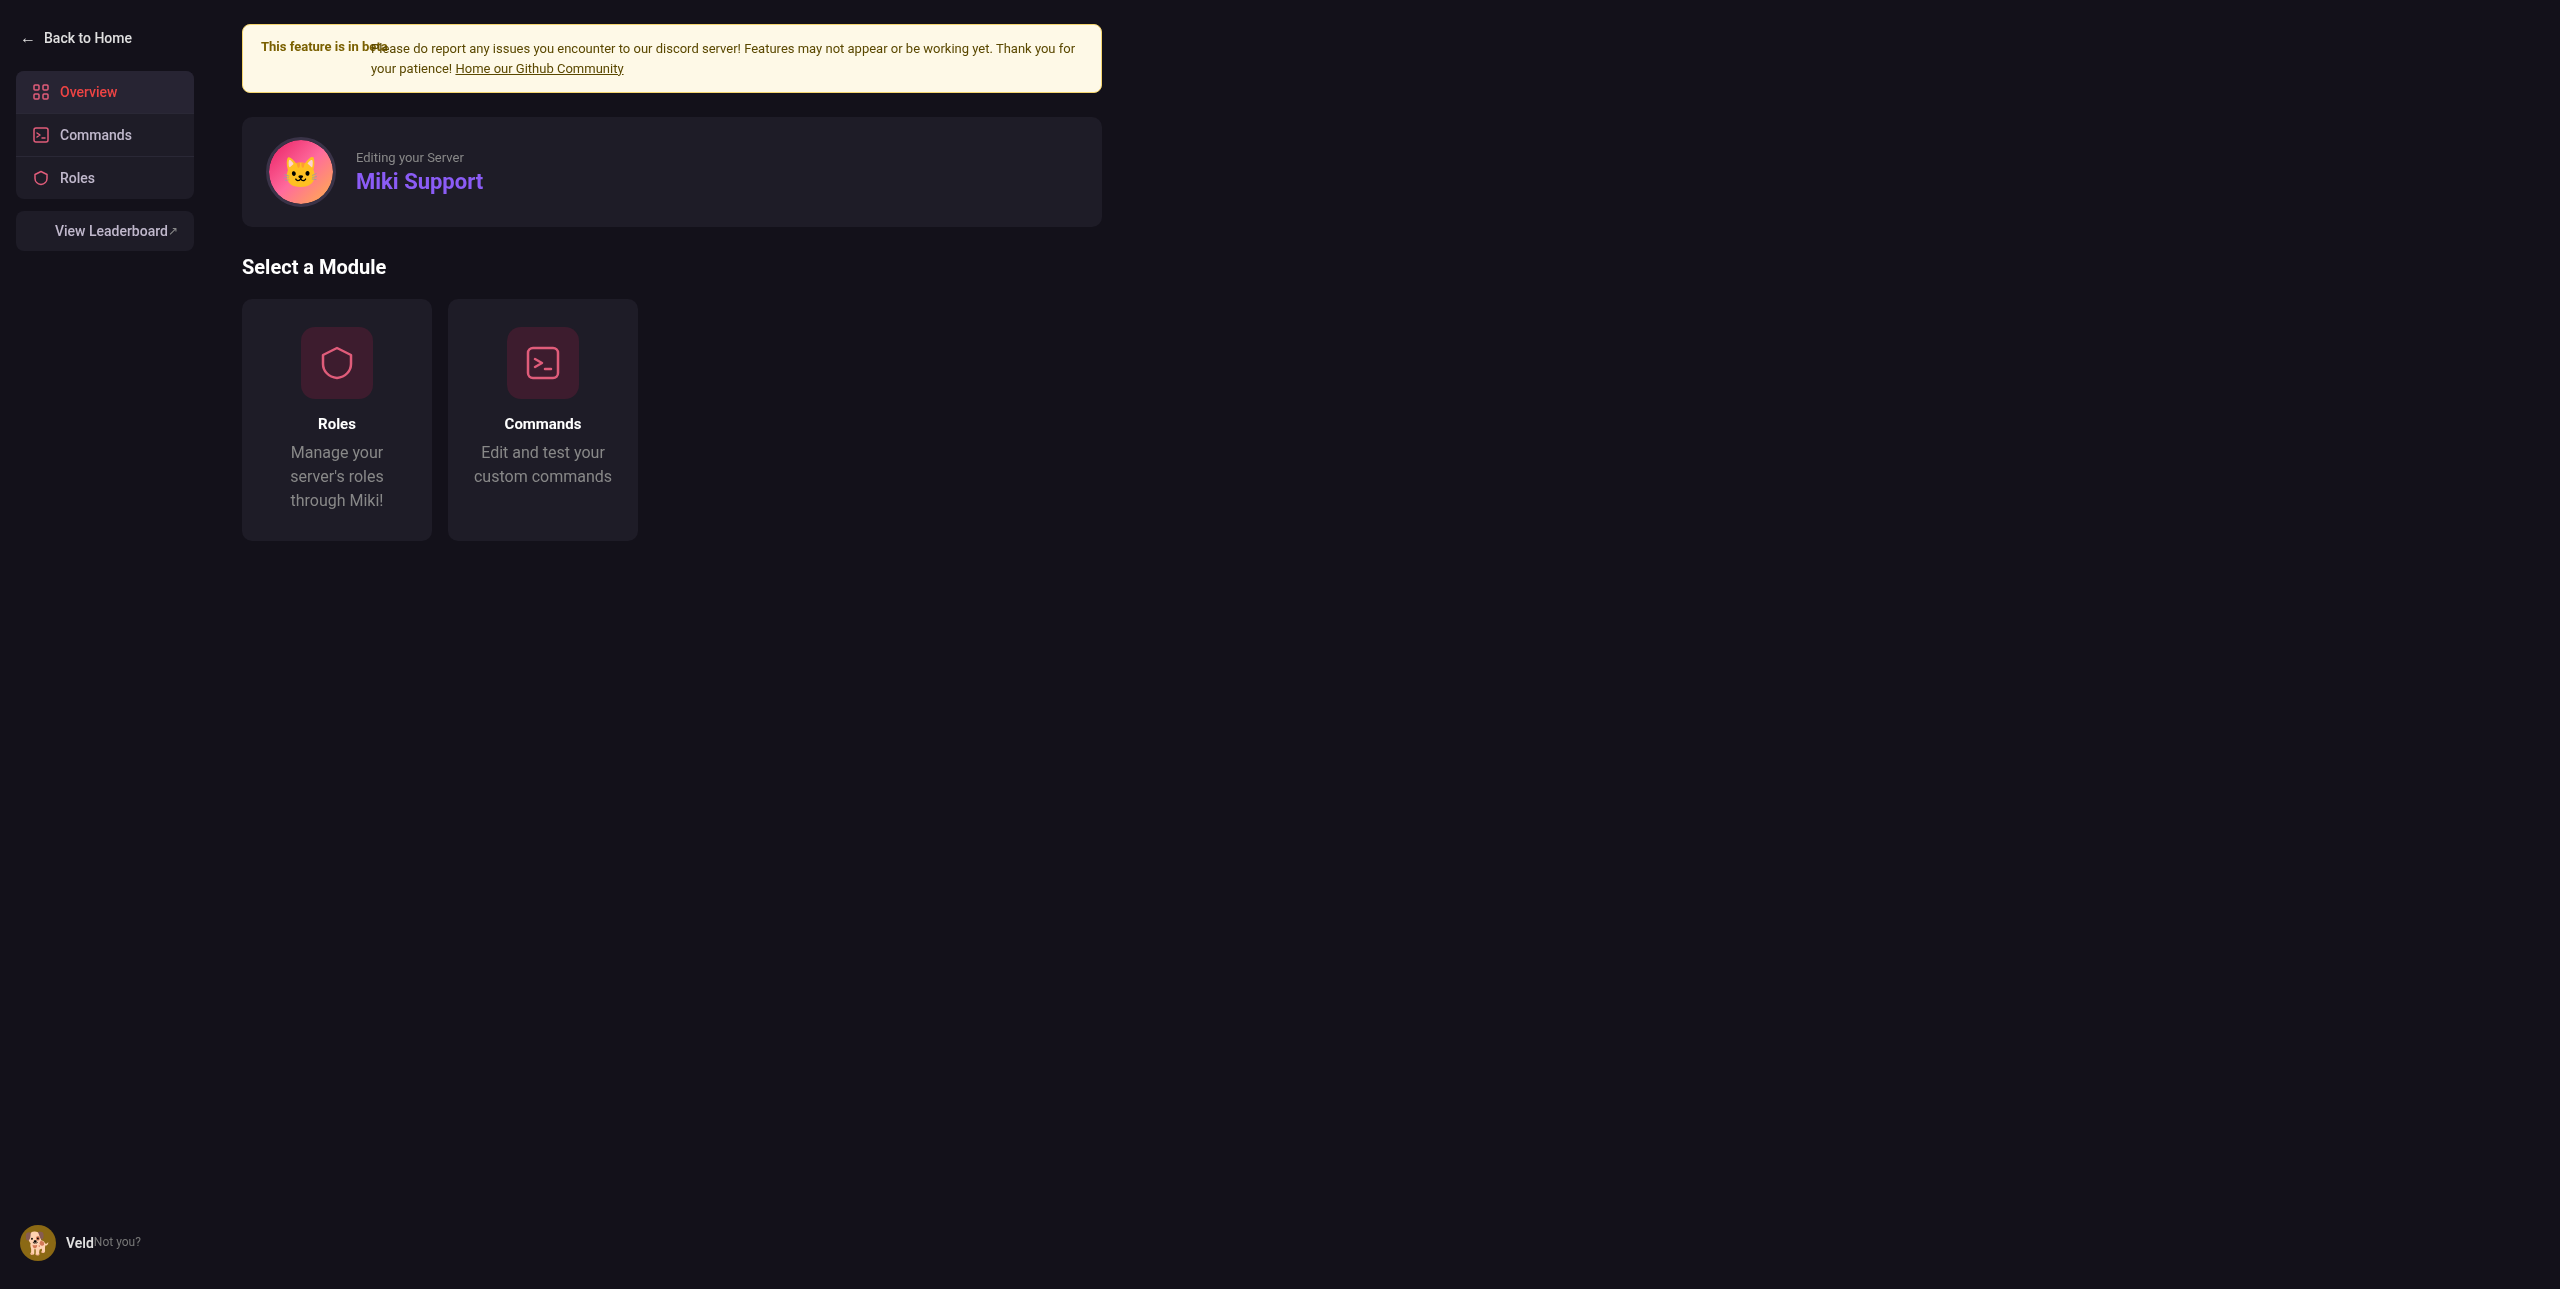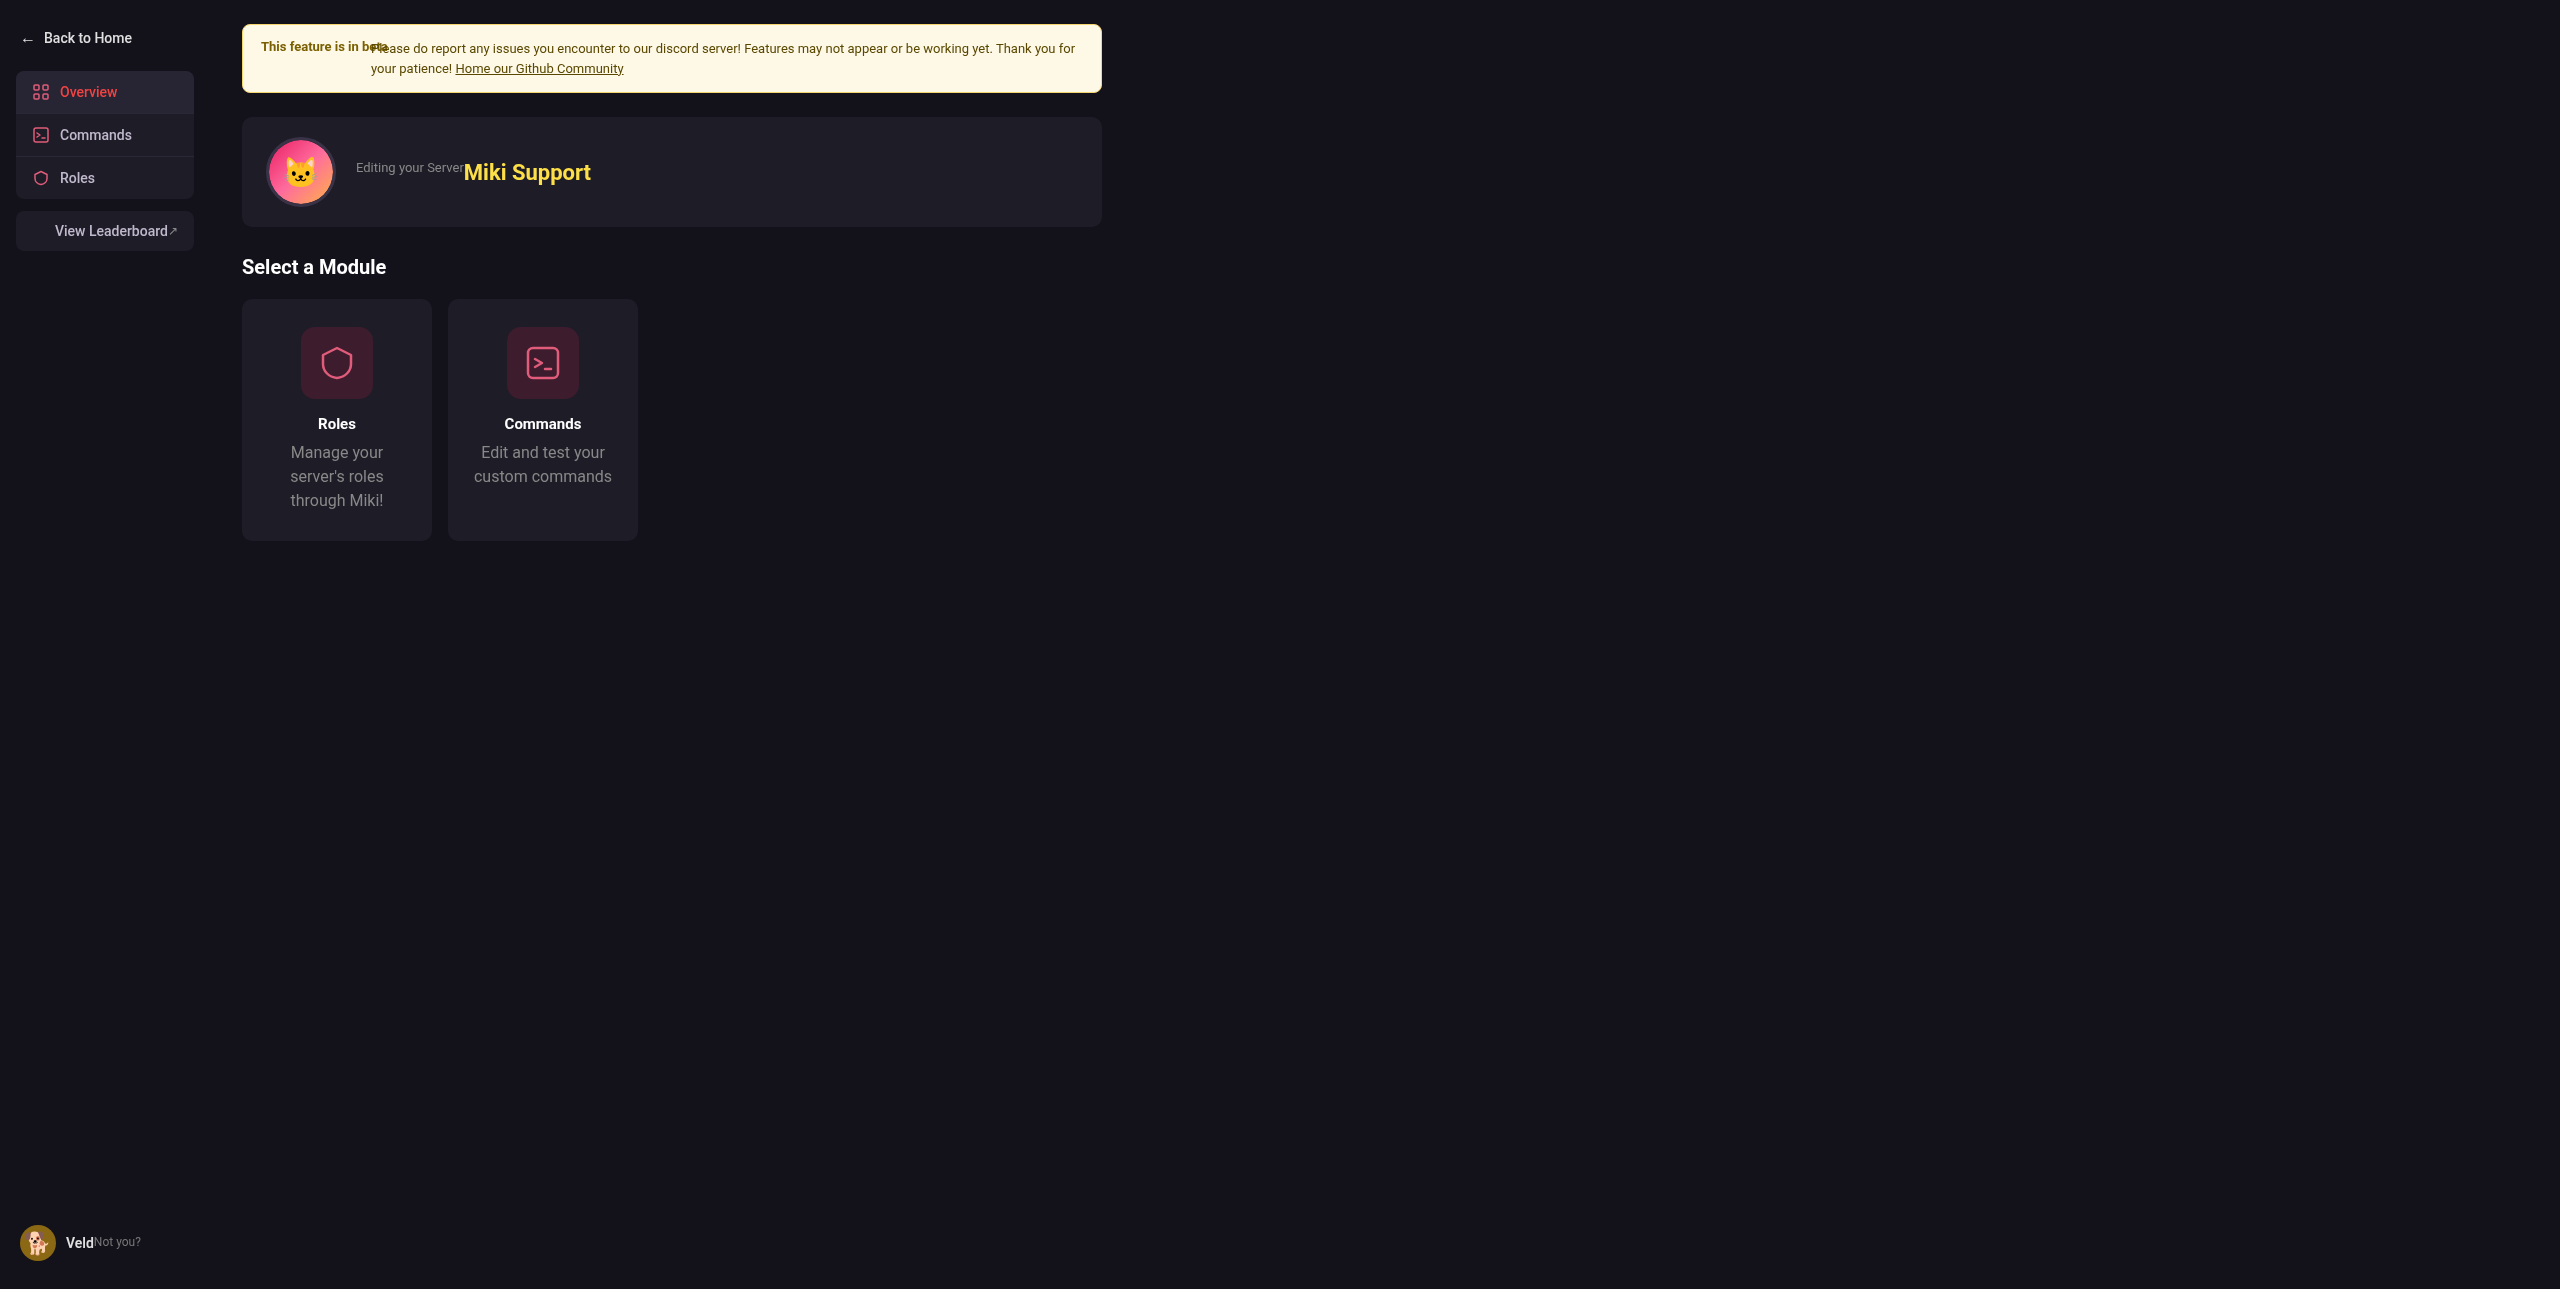--- a/index.html
+++ b/index.html
@@ -205,33 +205,33 @@
       border-radius: 50%;
       background: linear-gradient(135deg, #e91e63 0%, #ff6b9d 50%, #ffb347 100%);
       display: flex;
       align-items: center;
       justify-content: center;
       font-size: 30px;
     }
 
     .server-info {
       display: flex;
-      flex-direction: row;
+      flex-direction: column;
     }
 
     .editing-label {
       font-size: 13px;
       color: #888;
       margin-bottom: 4px;
     }
 
     .server-name {
       font-size: 22px;
       font-weight: 700;
-      color: #fde047;
+      color: #8b5cf6;
     }
 
     
     .section-title {
       font-size: 20px;
       font-weight: 700;
       color: #ffffff;
       margin-bottom: 20px;
     }
 

